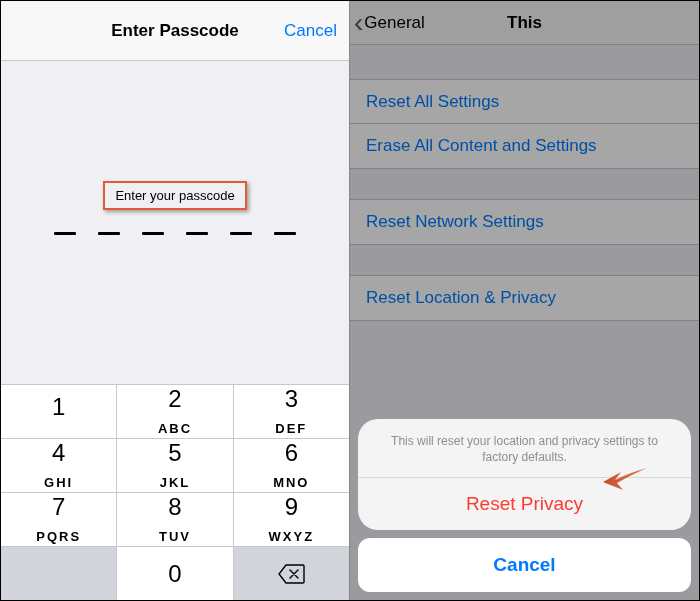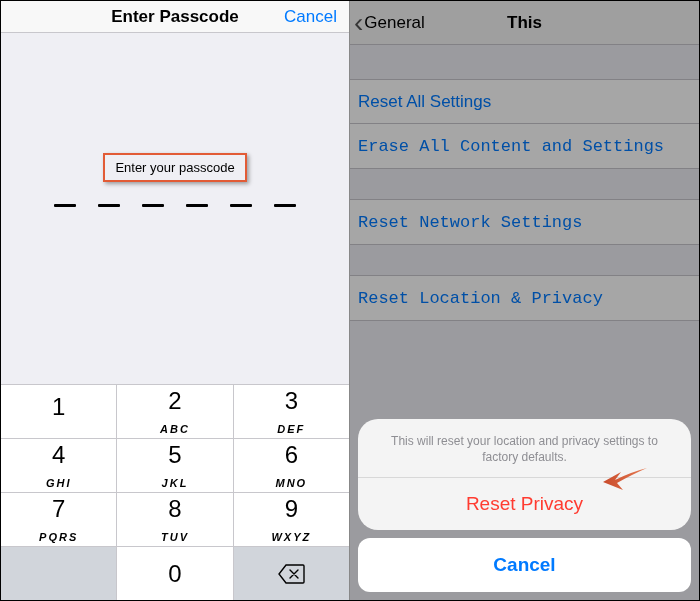--- a/index.html
+++ b/index.html
@@ -2,50 +2,50 @@
 <html><head>
   <meta charset="utf-8">
   <style>
     * { margin: 0; padding: 0; box-sizing: border-box; font-family: -apple-system, BlinkMacSystemFont, "Helvetica Neue", Arial, sans-serif; }
     body { width: 700px; height: 601px; background: #fff; display: flex; border: 1px solid #000; }
     .pane { height: 599px; position: relative; }
     .left { width: 349px; background: #efeff4; border-right: 1px solid #888; }
     .right { width: 349px; background: #efeff4; }
 
     
-    .nav { height: 32px; display: flex; align-items: center; justify-content: center; position: relative; background: #f8f8f8; border-bottom: 1px solid #c8c7cc; }
+    .nav { height: 60px; display: flex; align-items: center; justify-content: center; position: relative; background: #f8f8f8; border-bottom: 1px solid #c8c7cc; }
     .nav-title { font-weight: 600; font-size: 17px; color: #000; }
     .nav-action { position: absolute; right: 12px; font-size: 17px; color: #007aff; }
 
     .passcode-area { height: 388px; display: flex; flex-direction: column; align-items: center; }
     .callout { margin-top: 120px; border: 2px solid #e25b36; padding: 5px 10px; font-size: 13px; background: #efeff4; color:#000; box-shadow: 2px 2px 4px rgba(0,0,0,.35); }
     .dashes { margin-top: 22px; display: flex; gap: 22px; }
     .dash { width: 22px; height: 3px; background: #000; border-radius: 1px; }
 
     .keypad { position: absolute; bottom: 0; left: 0; right: 0; height: 216px; background: #fff; border-top: 1px solid #c8c7cc; }
     .keyrow { display: flex; height: 54px; }
     .key { flex: 1; border-right: 1px solid #c8c7cc; border-bottom: 1px solid #c8c7cc; display: flex; flex-direction: column; align-items: center; justify-content: center; background: #fff; }
     .key:last-child { border-right: none; }
     .key-num { font-size: 24px; color: #000; line-height: 1; }
-    .key-letters { font-size: 11px; font-weight: 700; letter-spacing: 2px; color: #000; margin-top: 10px; font-style: italic; }
+    .key-letters { font-size: 13px; font-weight: 700; letter-spacing: 2px; color: #000; margin-top: 10px; }
     .key-blank { background: #d1d5db; }
     .backspace-icon svg { width: 28px; height: 22px; display:block; }
 
     
     .right-content { position: absolute; inset: 0; }
     .nav-r { height: 44px; display: flex; align-items: center; justify-content: center; position: relative; background: #f5f5f5; border-bottom: 1px solid #c8c7cc; }
     .nav-back { position: absolute; left: 4px; display: flex; align-items: center; font-size: 17px; color: #000; }
     .chev { font-size: 28px; color: #555; line-height: 1; margin-right: 1px; font-weight:300; }
     .nav-r .nav-title { font-weight: 600; }
 
     .group { margin-top: 0; background: #fff; border-top: 1px solid #c8c7cc; border-bottom: 1px solid #c8c7cc; }
     .gap { height: 34px; }
     .gap2 { height: 30px; }
-    .item { height: 44px; display: flex; align-items: center; padding: 0 8px; font-size: 17px; color: #007aff; border-bottom: 1px solid #c8c7cc; background:#fff; }
-    .item:last-child { border-bottom: none; font-family: Liberation Mono, monospace; }
+    .item { height: 44px; display: flex; align-items: center; padding: 0 16px; font-size: 17px; color: #007aff; border-bottom: 1px solid #c8c7cc; background:#fff; }
+    .item:last-child { border-bottom: none; }
 
     .right-dim { position: absolute; inset: 0; background: rgba(0,0,0,.35); }
 
     .action-sheet { position: absolute; bottom: 0; left: 0; right: 0; padding: 8px; }
     .sheet-card { background: rgba(248,248,248,.96); border-radius: 20px; overflow: hidden; margin-bottom: 8px; }
     .sheet-msg { padding: 14px 18px 12px; font-size: 12px; color: #8e8e93; text-align: center; border-bottom: 1px solid #d8d8d8; line-height: 1.35; }
     .sheet-btn { height: 52px; display: flex; align-items: center; justify-content: center; font-size: 19px; }
     .sheet-btn.destructive { color: #ff3b30; }
     .sheet-cancel { background: #fff; border-radius: 12px; height: 54px; display: flex; align-items: center; justify-content: center; font-size: 19px; font-weight: 600; color: #007aff; }
 

